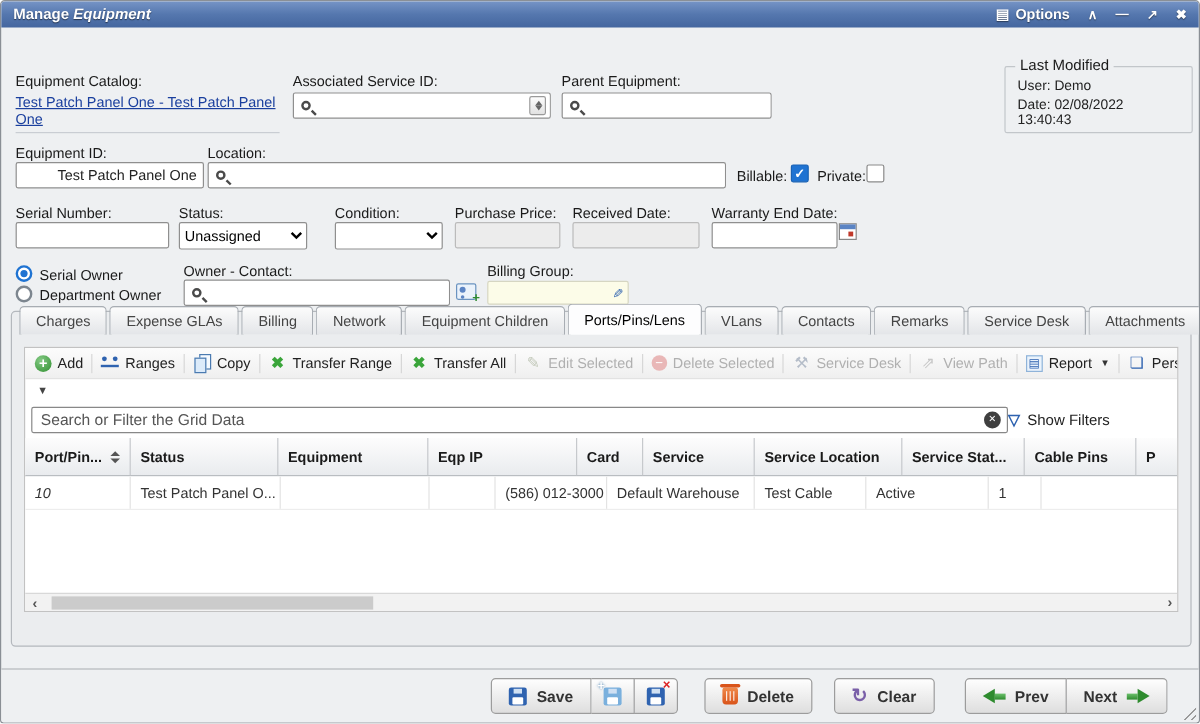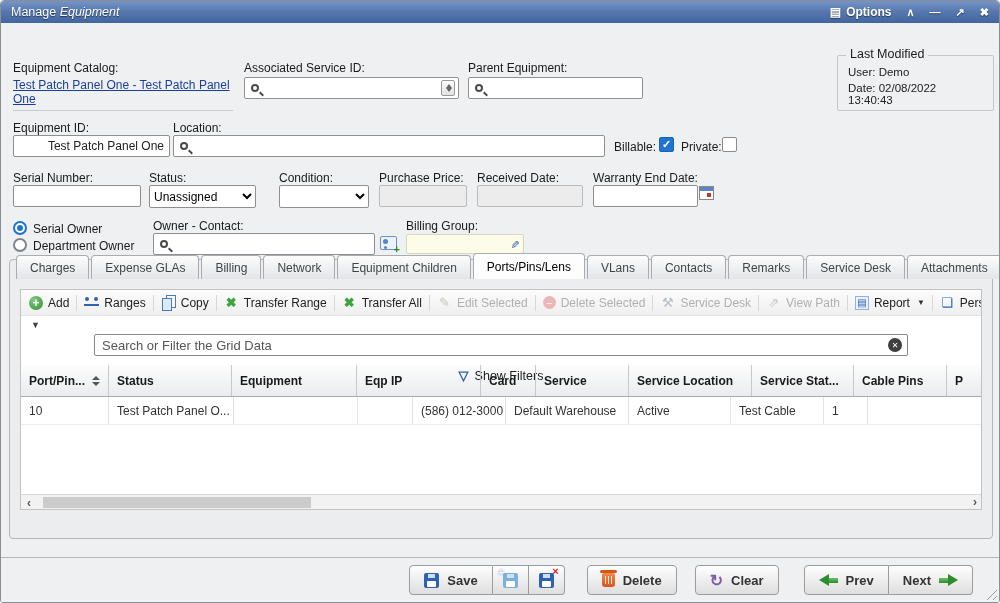--- a/index.html
+++ b/index.html
@@ -5,21 +5,21 @@
   * { box-sizing: border-box; margin: 0; padding: 0; }
   html,body { width:1000px; height:603px; }
   body { font-family:"Liberation Sans", sans-serif; background:#fff; }
   .window { position:relative; width:1000px; height:603px; background:#eef0f2;
             border:1px solid #8a8f95; border-radius:4px 4px 3px 3px; overflow:hidden; }
 
   
   .titlebar { height:22px; display:flex; align-items:center; padding:0 10px;
     background:linear-gradient(#7694c6,#5577ae 50%,#44669f); color:#fff;
     border-radius:3px 3px 0 0; }
-  .titlebar .title { font-size:12.5px; font-weight:normal; text-shadow:0 1px 1px rgba(0,0,0,.55); }
+  .titlebar .title { font-size:12.5px; font-weight:bold; text-shadow:0 1px 1px rgba(0,0,0,.55); }
   .titlebar .title em { font-style:italic; }
   .tb-right { margin-left:auto; display:flex; align-items:center; gap:15px; }
   .tb-options { display:flex; align-items:center; gap:5px; font-size:12px; font-weight:bold;
     text-shadow:0 1px 1px rgba(0,0,0,.5); cursor:default; }
   .tb-ctl { font-size:11px; font-weight:bold; text-shadow:0 1px 1px rgba(0,0,0,.5); cursor:default; }
 
   
   .form-area { position:relative; height:236px; font-size:12px; color:#1a1a1a; }
   .lbl { position:absolute; white-space:nowrap; }
   .txt { position:absolute; height:22px; border:1px solid #8f8f8f; border-radius:2px;
@@ -101,21 +101,21 @@
   .ti-edit { color:#c2c8b9; }
   .ti-remove { background:#e9b7b7; color:#fff; border-radius:50%; font-size:11px; width:13px; height:13px; }
   .ti-wrench { color:#b5bdc9; }
   .ti-path { color:#c6c6c6; }
   .ti-report { color:#2f63b0; border:1px solid #8fb3d9; background:#eaf3fc; font-size:10px;
         width:14px; height:14px; }
   .ti-perspectives { color:#2f63b0; }
   .tcaret { font-size:8px; color:#333; margin-left:2px; }
   .minirow { height:18px; display:flex; align-items:center; padding-left:10px; }
   .minicaret { font-size:9px; color:#444; cursor:default; }
-  .searchrow { height:31px; display:flex; align-items:center; padding:0 5px; gap:12px;flex-direction:column; }
+  .searchrow { height:31px; display:flex; align-items:center; padding:0 5px; gap:0; }
   .searchwrap { position:relative; width:814px; flex:none; }
   .searchwrap input { width:100%; height:22px; border:1px solid #888; border-radius:2px;
         font:13px "Liberation Sans",sans-serif; padding:0 24px 0 7px; color:#333; }
   .searchwrap input::placeholder { color:#555; }
   .circx { position:absolute; right:6px; top:4px; width:14px; height:14px; border-radius:50%;
         background:#3f3f3f; color:#fff; font-size:8px; display:flex; align-items:center;
         justify-content:center; cursor:default; }
   .showfilters { display:flex; align-items:center; gap:6px; font-size:12.5px; color:#222; cursor:default; }
   .funnel { color:#2f63b0; font-size:13px; font-weight:bold; }
   .ghead { display:flex; height:32px; background:linear-gradient(#fdfdfd,#e9ebee);
@@ -385,28 +385,28 @@
           </div>
           <div class="gh" style="width: 93px;">
             <span>Cable Pins</span>
           </div>
           <div class="gh" style="width: 44px;">
             <span>P</span>
           </div>
         </div>
       <div class="gbody">
           <div class="grow">
-            <div class="gc" style="width: 88px;">10</div>
+            <div class="gc" style="width: 88px; font-style: italic;">10</div>
             <div class="gc" style="width: 125px;">Test Patch Panel O...</div>
             <div class="gc" style="width: 124px;"></div>
             <div class="gc" style="width: 55px;"></div>
             <div class="gc" style="width: 93px;">(586) 012-3000</div>
             <div class="gc" style="width: 123px;">Default Warehouse</div>
+            <div class="gc" style="width: 93px;">Test Cable</div>
             <div class="gc" style="width: 102px;">Active</div>
-            <div class="gc" style="width: 93px;">Test Cable</div>
             <div class="gc" style="width: 44px;">1</div>
           </div>
         </div>
 
       <div class="hscroll">
         <span class="hs-arrow">‹</span>
         <span class="hs-thumb"></span>
         <span class="hs-right">›</span>
       </div>
 

